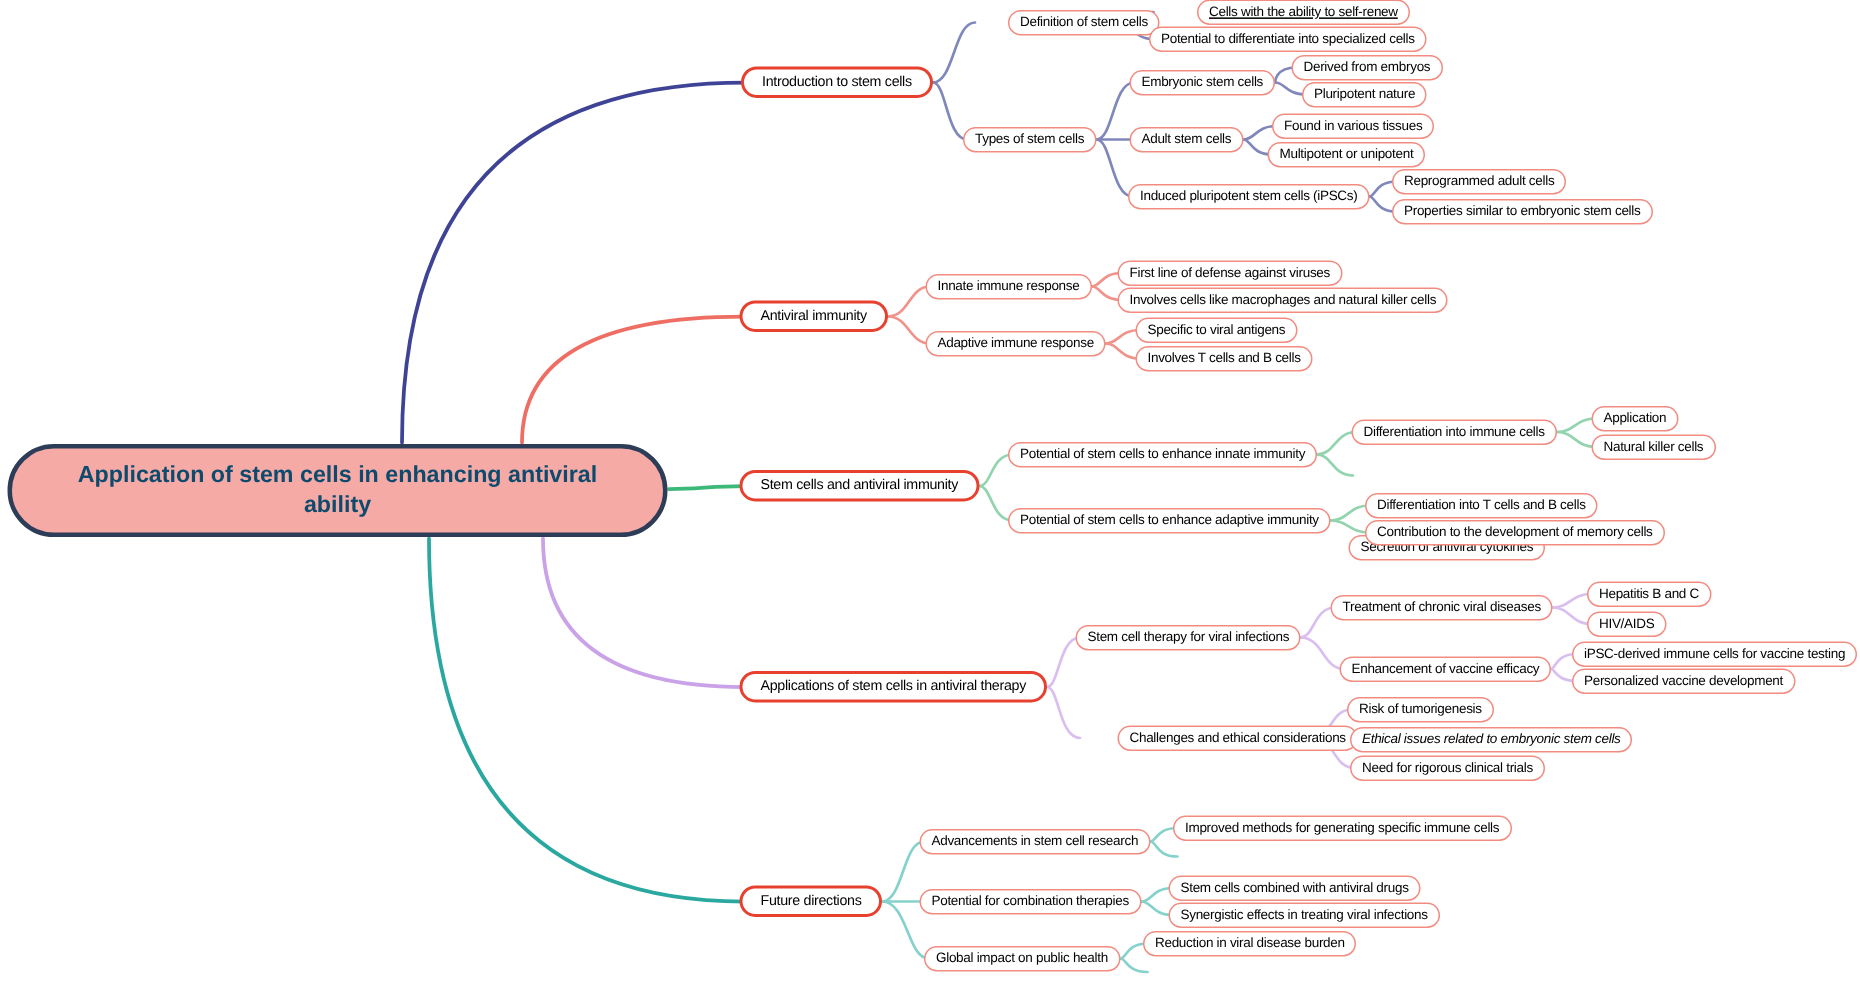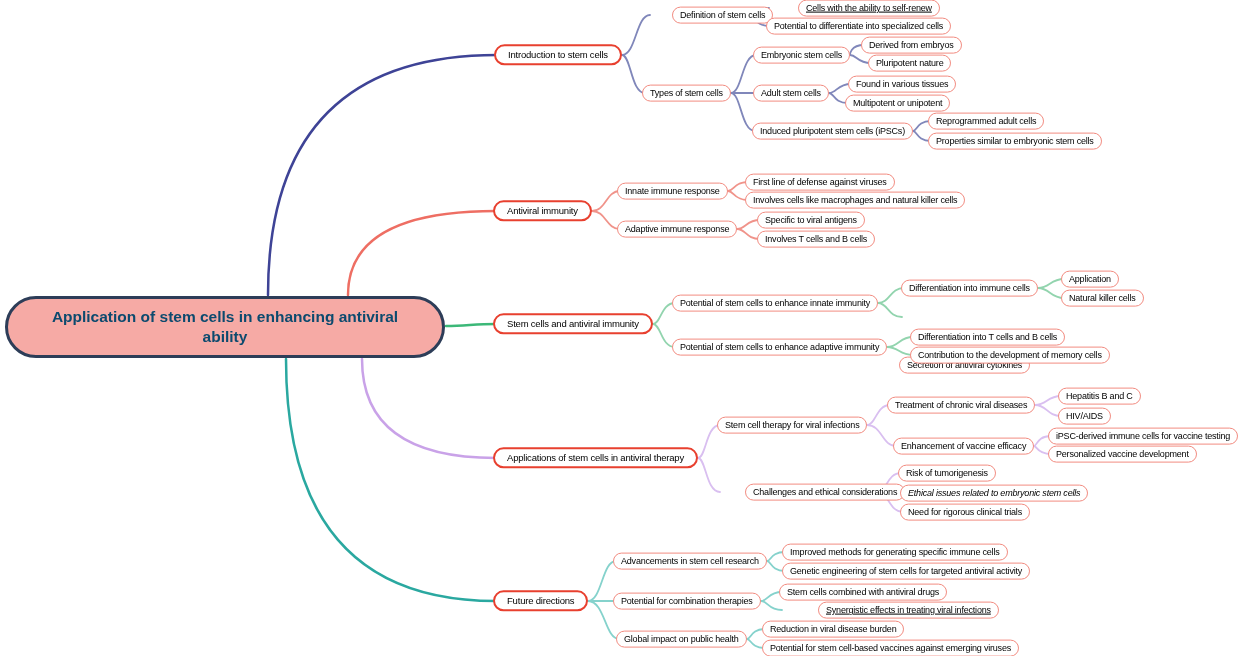--- a/index.html
+++ b/index.html
@@ -125,20 +125,18 @@
     <div class="node" style="left: 893px; top: 446px;">Enhancement of vaccine efficacy</div>
     <div class="node" style="left: 1048px; top: 436px;">iPSC-derived immune cells for vaccine testing</div>
     <div class="node" style="left: 1048px; top: 454px;">Personalized vaccine development</div>
     <div class="node" style="left: 717px; top: 492px; margin-left: 28px;">Challenges and ethical considerations</div>
     <div class="node" style="left: 898px; top: 473px;">Risk of tumorigenesis</div>
     <div class="node" style="left: 900px; top: 493px; font-style: italic;">Ethical issues related to embryonic stem cells</div>
     <div class="node" style="left: 900px; top: 512px;">Need for rigorous clinical trials</div>
     <div class="node l1" style="left: 493px; top: 601px;">Future directions</div>
     <div class="node" style="left: 613px; top: 561px;">Advancements in stem cell research</div>
     <div class="node" style="left: 782px; top: 552px;">Improved methods for generating specific immune cells</div>
-    <div class="node" style="left: 782px; top: 571px;">Genetic engineering of stem cells for targeted antiviral activity</div>
     <div class="node" style="left: 613px; top: 601px;">Potential for combination therapies</div>
     <div class="node" style="left: 779px; top: 592px;">Stem cells combined with antiviral drugs</div>
-    <div class="node" style="left: 818px; top: 610px; text-decoration: underline;">Synergistic effects in treating viral infections</div>
+    <div class="node" style="left: 779px; top: 610px;">Synergistic effects in treating viral infections</div>
     <div class="node" style="left: 616px; top: 639px;">Global impact on public health</div>
     <div class="node" style="left: 762px; top: 629px;">Reduction in viral disease burden</div>
-    <div class="node" style="left: 762px; top: 648px;">Potential for stem cell-based vaccines against emerging viruses</div>
   </div>
 
 </body></html>

